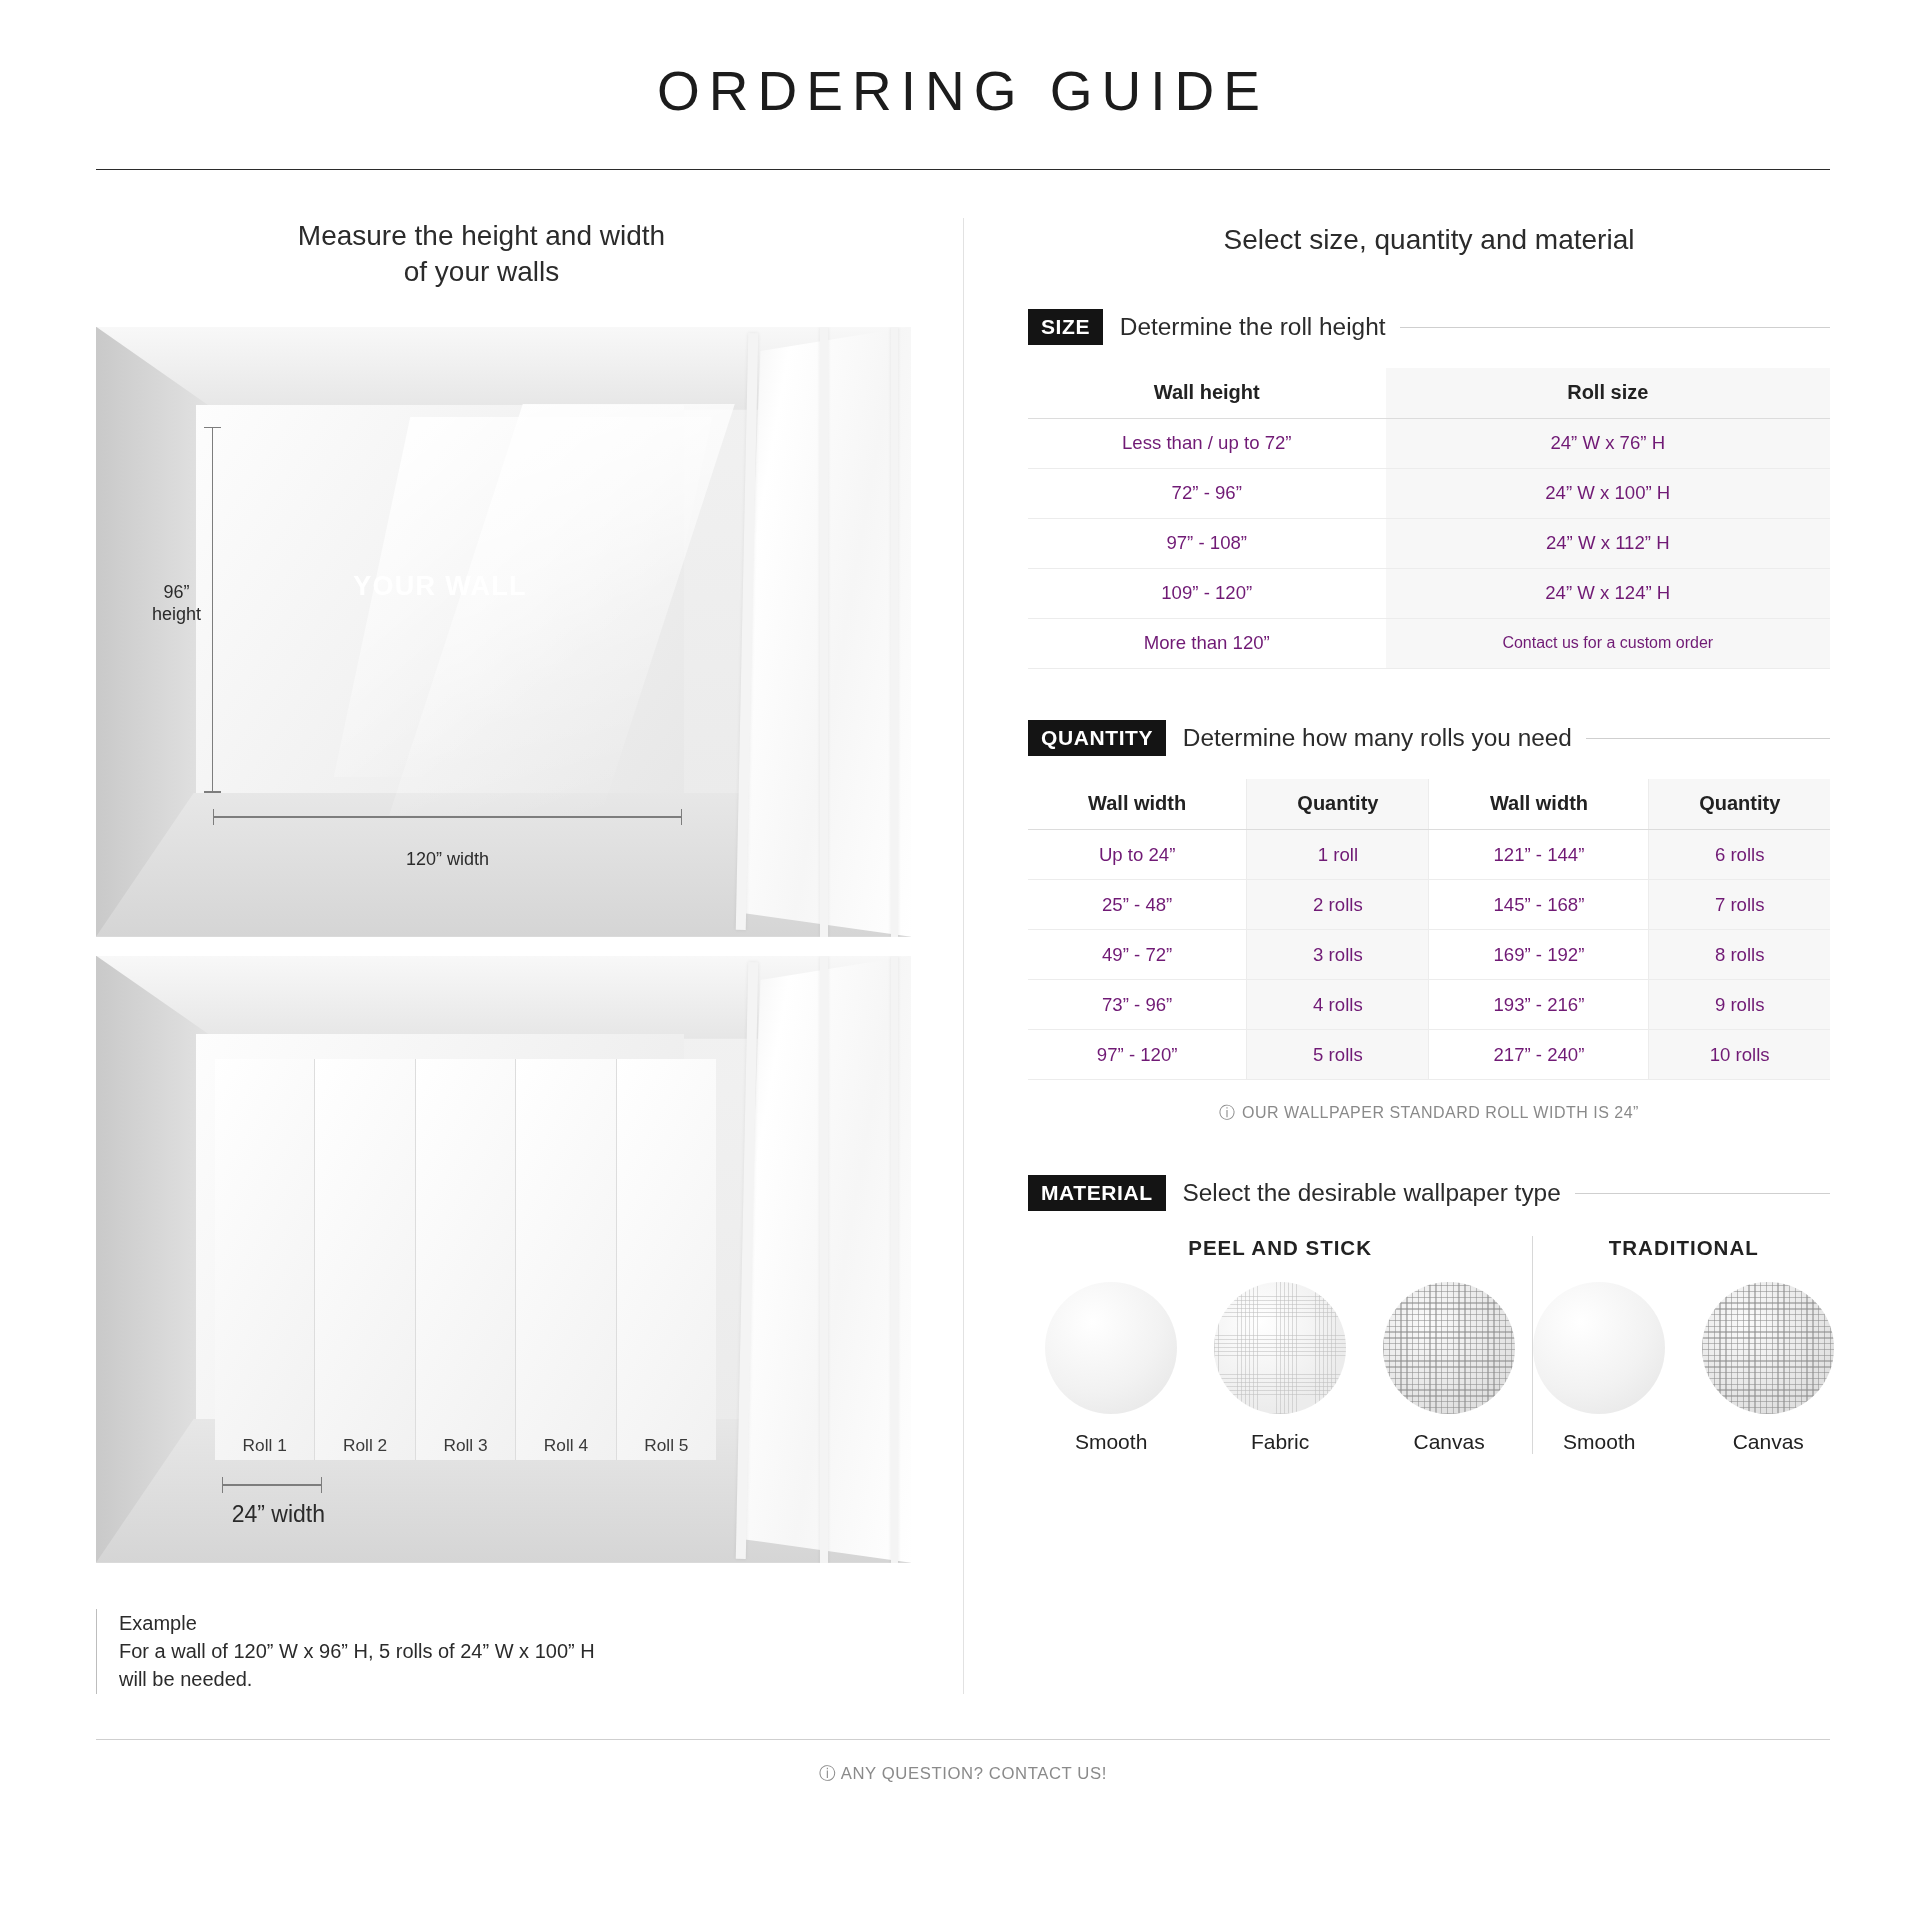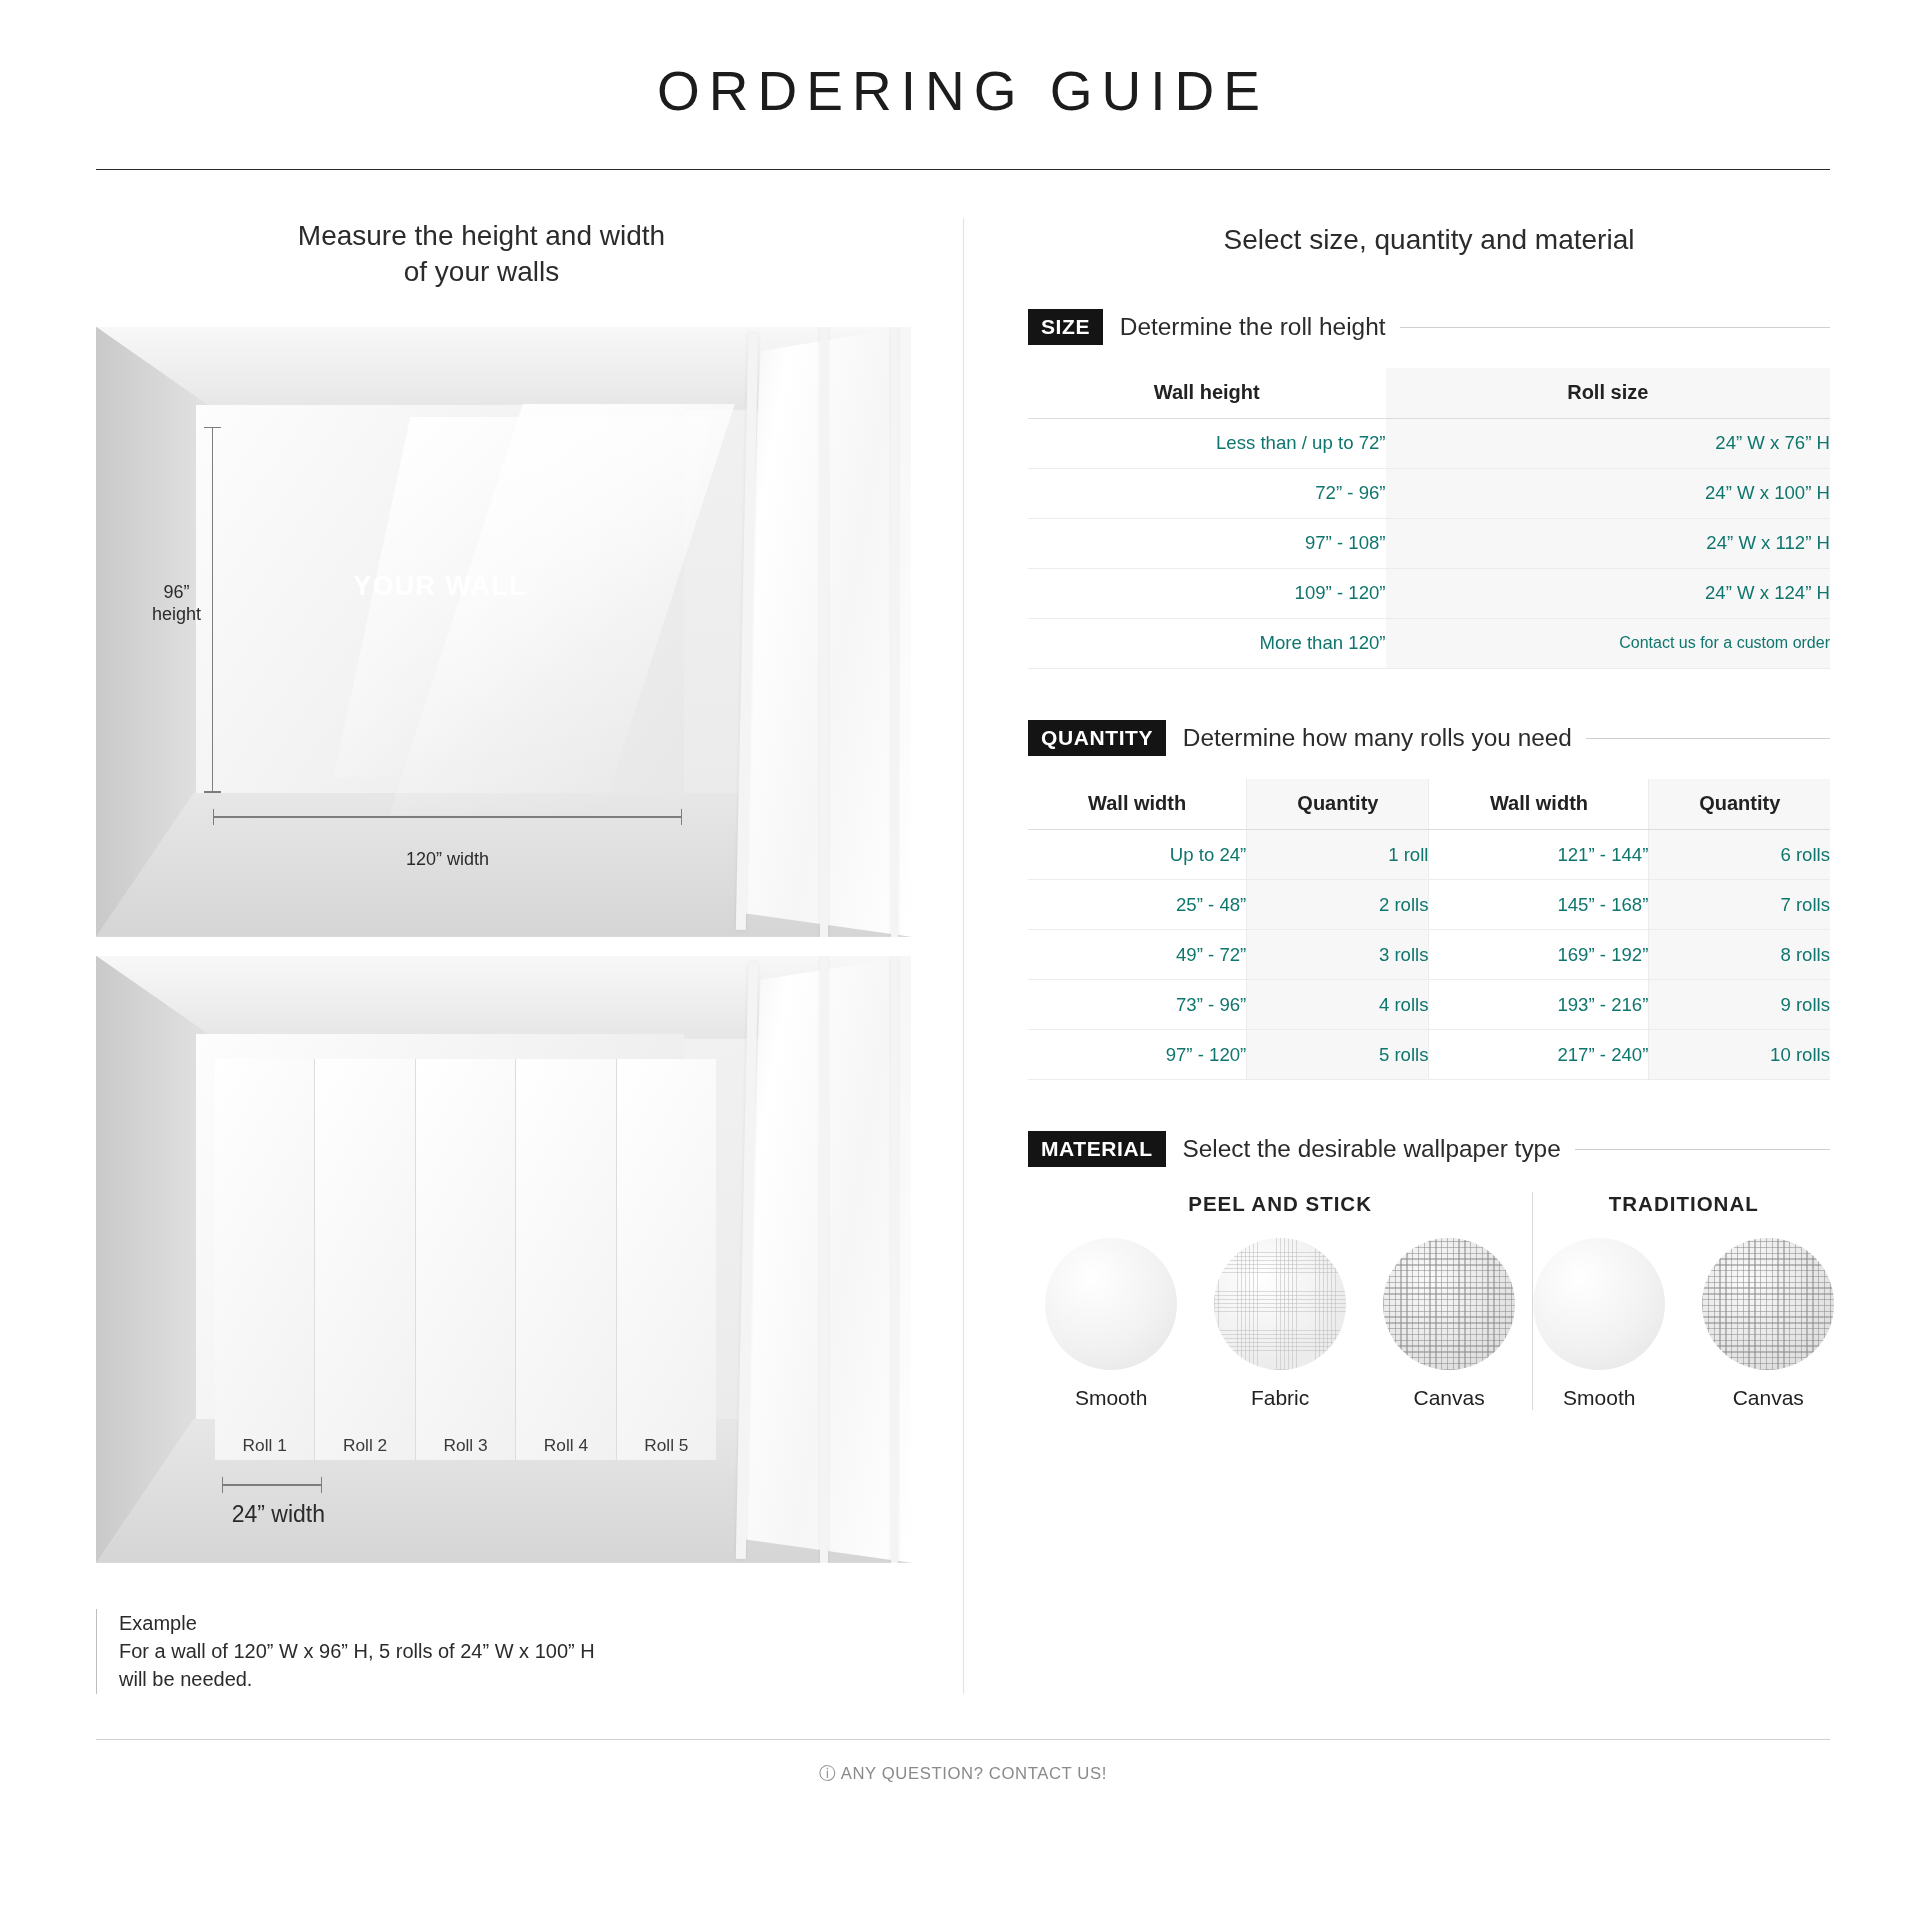--- a/index.html
+++ b/index.html
@@ -181,21 +181,21 @@
   }
   .section-rule { flex: 1; height: 0.6px; background: #cfcfcf; margin-left: 14px; }
 
   table { border-collapse: collapse; width: 100%; margin-top: 23px; }
   th {
     font-size: 20px; font-weight: 700; color: #222;
     padding: 13px 0 14px 0; text-align: center;
     border-bottom: 0.6px solid #dcdcdc;
   }
   td {
-    font-size: 18.6px; color: #0f766e; text-align: right;
+    font-size: 18.6px; color: #701a75; text-align: center;
     padding: 13.5px 0 13.5px 0;
     border-bottom: 0.6px solid #ececec;
   }
   td.sub { font-size: 16px; line-height: 1.3; }
   .tbl-size td:last-child, .tbl-size th:last-child { background: #f7f7f7; }
   .tbl-size tr td:last-child { background: #f7f7f7; }
   .tbl-qty td:nth-child(2), .tbl-qty th:nth-child(2),
   .tbl-qty td:nth-child(4), .tbl-qty th:nth-child(4) { background: #f7f7f7; }
   .tbl-qty td, .tbl-qty th { border-right: 0.6px solid #ececec; }
   .tbl-qty td:last-child, .tbl-qty th:last-child { border-right: none; }
@@ -406,20 +406,23 @@
               <td>9 rolls</td>
             </tr>
             <tr>
               <td>97” - 120”</td>
               <td>5 rolls</td>
               <td>217” - 240”</td>
               <td>10 rolls</td>
             </tr>
           </tbody>
         </table>
+        <div class="note">
+          <span class="i">ⓘ</span><span>OUR WALLPAPER STANDARD ROLL WIDTH IS 24”</span>
+        </div>
       </div>
 
       <div class="section">
         <div class="section-head">
           <span class="tag">MATERIAL</span>
           <span class="section-title">Select the desirable wallpaper type</span>
           <span class="section-rule"></span>
         </div>
 
         <div class="materials">

